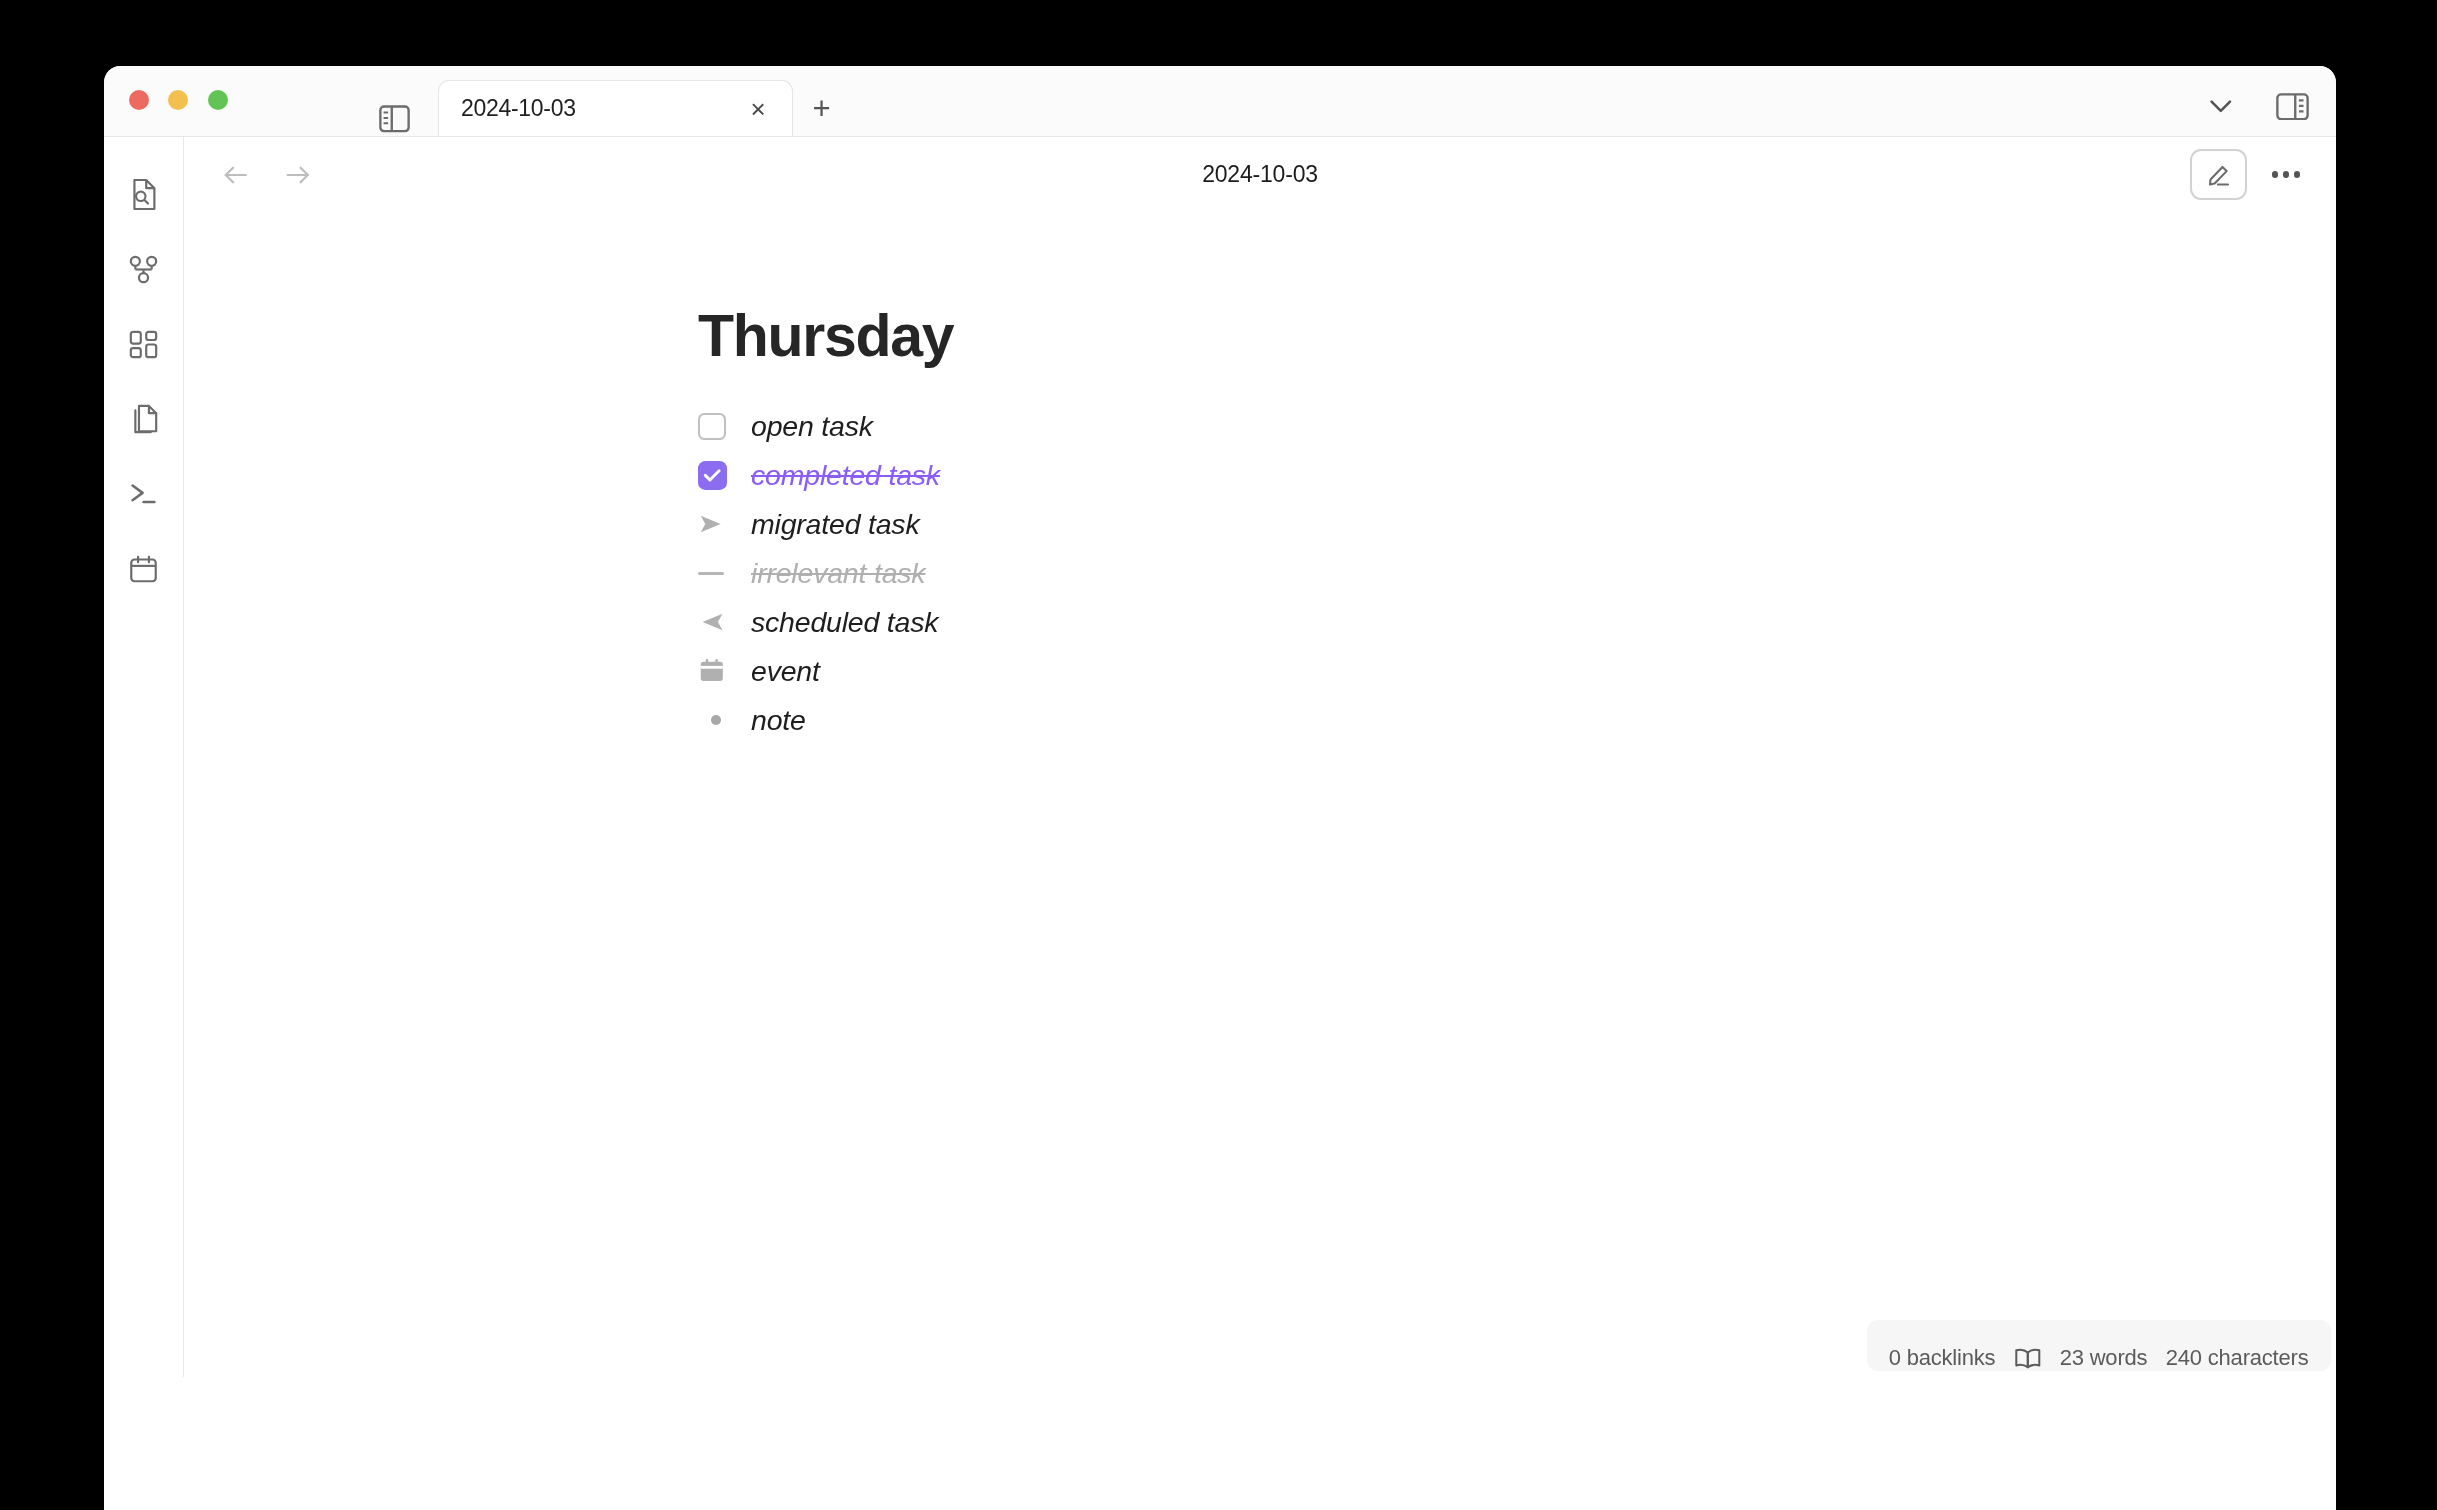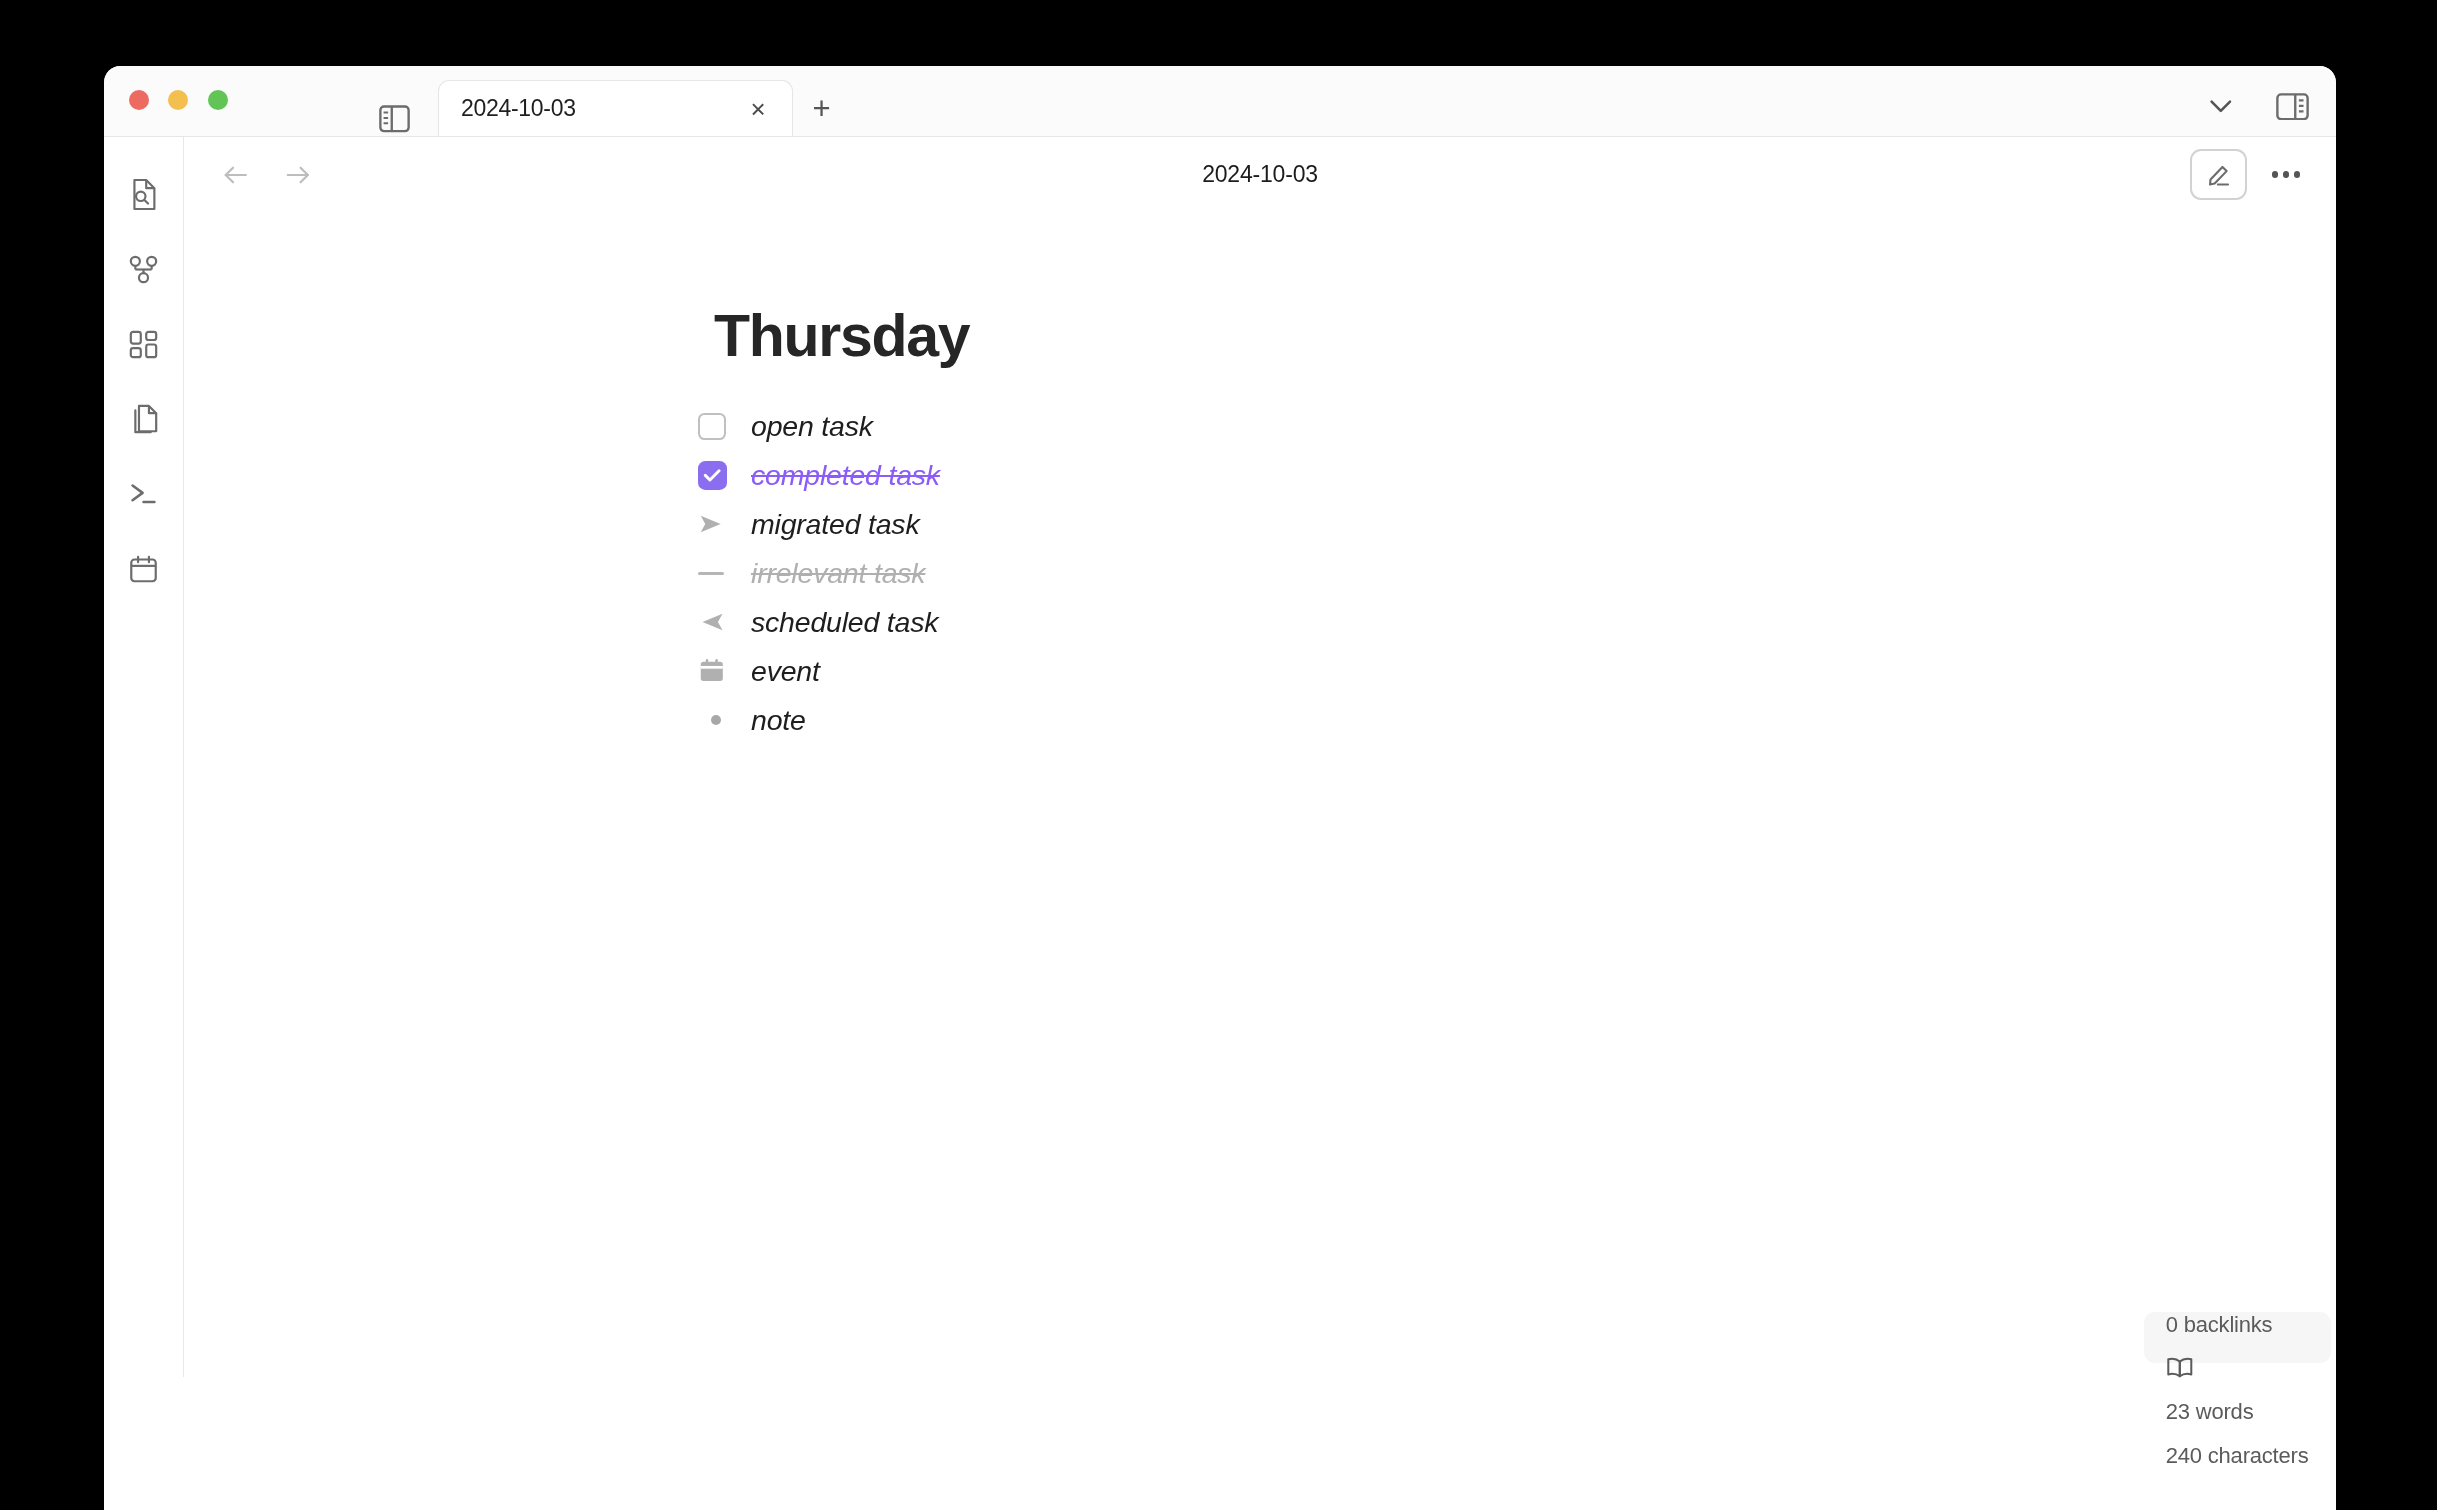--- a/index.html
+++ b/index.html
@@ -230,21 +230,21 @@
   
   #note {
     padding-left: 514px;
     padding-top: 92px;
   }
   #note-heading {
     font-size: 59px;
     font-weight: 700;
     color: #262626;
     letter-spacing: -1.3px;
-    margin: 0 0 33px 16px;
+    margin: 0 0 33px 0;
     line-height: 1.1;
   }
   .task-list { list-style: none; margin: 0; padding: 0; }
   .task-row {
     display: flex;
     align-items: center;
     height: 49px;
     font-size: 28.5px;
     color: #1e1e1e;
     letter-spacing: -0.2px;
@@ -284,32 +284,31 @@
     background: #a8a8a8;
     margin-left: 13px;
   }
   .strike-dark { text-decoration: line-through; color: #8b5cf6; }
   .muted-strike { text-decoration: line-through; color: #b0b0b0; }
 
   
   #statusbar {
     position: absolute;
     right: 5.5px;
-    bottom: 14px;
+    bottom: 6px;
     height: 51px;
     background: #f6f6f6;
     border-radius: 11px;
     display: flex;
-    align-items: flex-start;
+    align-items: flex-end;
     gap: 18.4px;
     padding: 0 22px;
     font-size: 22px;
     color: #5b5b5b;
     letter-spacing: -0.2px;
-    flex-direction: column;
   }
   #statusbar .sb-icon { display: flex; align-items: center; }
 </style>
 </head>
 <body>
 
 <div id="watermark">
   <div id="wm-egg">
     <div class="egg-body"></div>
     <div class="crack">

